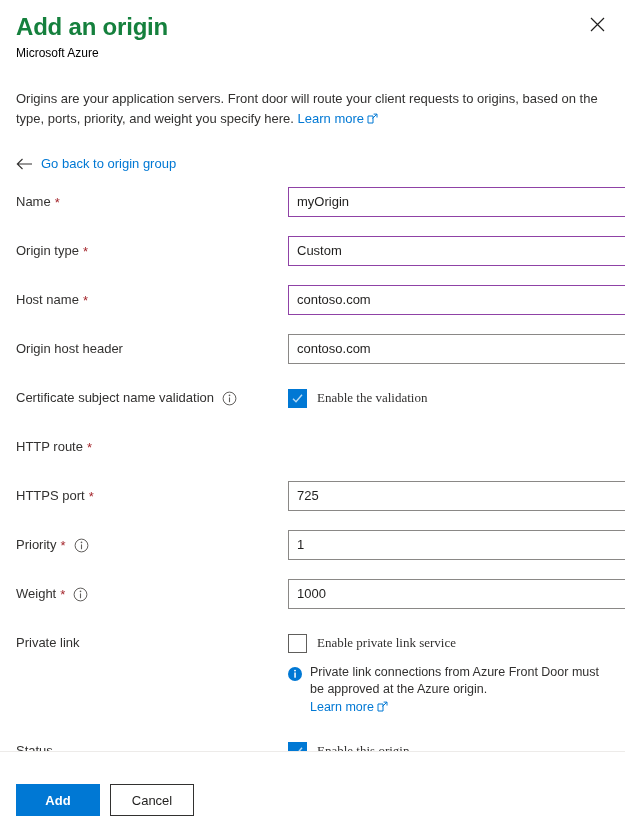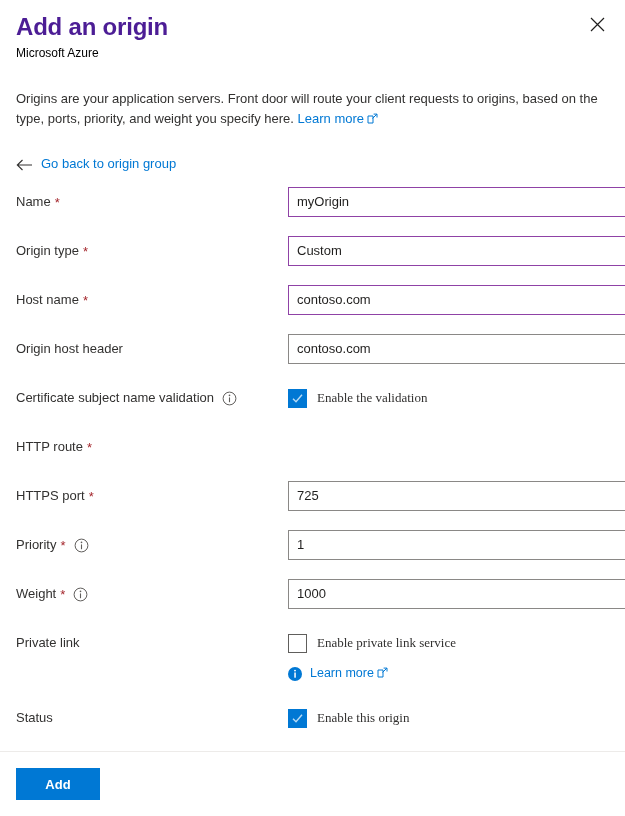--- a/index.html
+++ b/index.html
@@ -18,21 +18,21 @@
   }
 
   
   .panel-header {
     padding: 12px 16px 0 16px;
     position: relative;
   }
   .panel-title {
     font-size: 24px;
     font-weight: 600;
-    color: #4c1d95;
+    color: #15803d;
     letter-spacing: -0.2px;
     line-height: 30px;
     margin: 0;
   }
   .panel-subtitle {
     font-size: 12px;
     color: #000000;
     margin-top: 3px;
     line-height: 16px;
   }
@@ -68,21 +68,21 @@
   .ext-icon {
     display: inline-block;
     vertical-align: -1px;
     margin-left: 3px;
   }
 
   
   .back-row {
     margin: 26px 6px 0 16px;
     display: flex;
-    align-items: flex-end;
+    align-items: center;
     cursor: pointer;
     width: fit-content;
   }
   .back-arrow {
     margin-right: 8px;
     display: flex;
     align-items: center;
   }
   .back-label {
     color: #0078d4;
@@ -210,21 +210,21 @@
   
   .footer {
     position: absolute;
     left: 0;
     right: 0;
     bottom: 0;
     height: 64px;
     border-top: 1px solid #edebe9;
     background: #ffffff;
     display: flex;
-    align-items: center;
+    align-items: flex-end;
     padding-left: 16px;
     gap: 10px;
   }
   .btn {
     height: 32px;
     min-width: 84px;
     font-size: 13px;
     font-family: "Liberation Sans", sans-serif;
     border: 1px solid transparent;
     cursor: pointer;
@@ -435,20 +435,21 @@
       </div>
       <div class="note">
         <span class="note-icon">
           <svg width="14" height="14" viewBox="0 0 14 14" aria-hidden="true">
             <circle cx="7" cy="7" r="7" fill="#0078d4"></circle>
             <circle cx="7" cy="3.6" r="0.95" fill="#ffffff"></circle>
             <rect x="6.3" y="5.5" width="1.5" height="5.2" fill="#ffffff"></rect>
           </svg>
         </span>
         <div class="note-body">
+          <span>Private link connections from Azure Front Door must be approved at the Azure origin.</span>
           <span class="note-learn"><a class="link">Learn more</a><span class="ext-icon"><svg width="11" height="11" viewBox="0 0 11 11" aria-hidden="true">
                   <path d="M1 3 H6 V10 H1 Z" fill="none" stroke="#0078d4" stroke-width="1"></path>
                   <path d="M5.5 5.5 L9.8 1.2" stroke="#0078d4" stroke-width="1" fill="none"></path>
                   <path d="M6.6 1.1 H10 V4.5" fill="none" stroke="#0078d4" stroke-width="1"></path>
                 </svg></span></span>
         </div>
       </div>
     </div>
   </div>
 
@@ -465,13 +466,14 @@
         </span>
         <span class="check-label">Enable this origin</span>
       </div>
     </div>
   </div>
 
 </div>
 
 <div class="footer">
   <button class="btn btn-primary">Add</button>
+  <button class="btn btn-secondary">Cancel</button>
 </div>
 
 </body></html>

